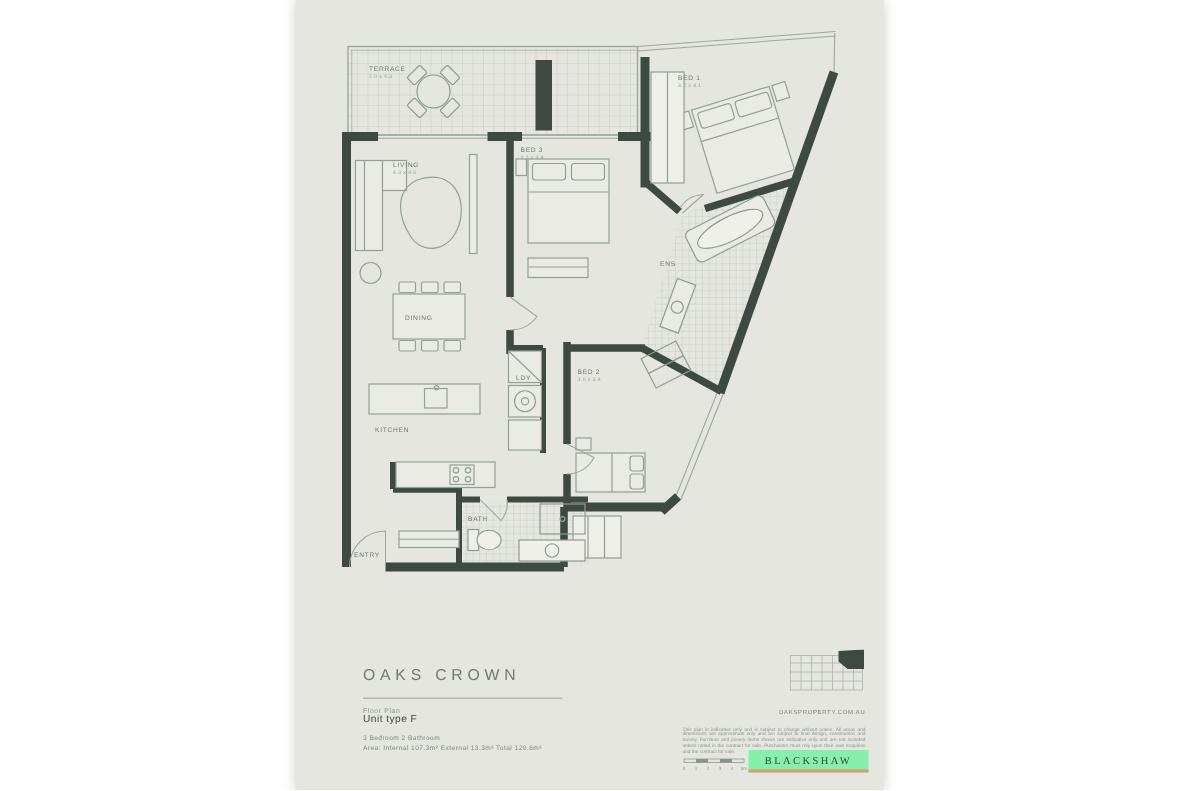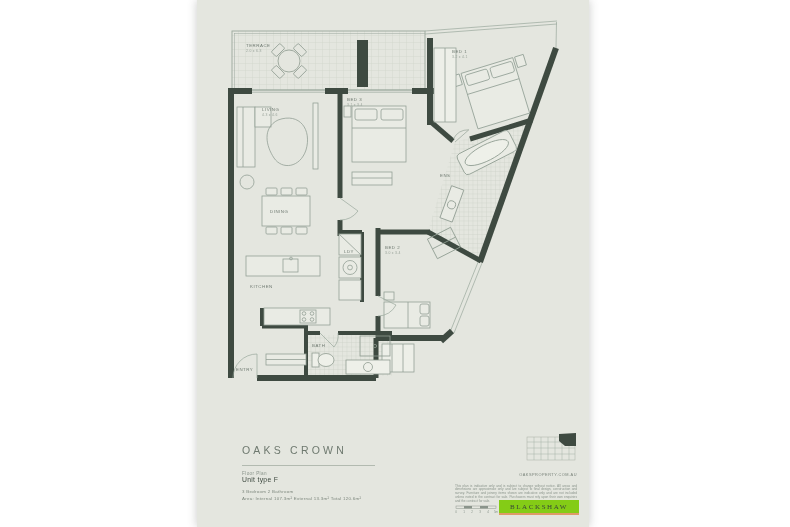--- a/index.html
+++ b/index.html
@@ -13,21 +13,21 @@
   .tb-rule{position:absolute;left:45px;top:465px;width:133px;height:1px;background:#b2bab0;}
   .tb-sheet{left:45px;top:470.5px;font-size:4.6px;color:#8a948b;letter-spacing:.4px;}
   .tb-unit{left:45px;top:476px;font-size:6.8px;color:#3f4a41;letter-spacing:.3px;}
   .tb-config{left:45px;top:489px;font-size:4.4px;color:#7d877d;letter-spacing:.3px;}
   .tb-areas{left:45px;top:495.5px;font-size:4.4px;color:#7d877d;letter-spacing:.3px;}
   .tb-web{left:258px;top:472px;width:122px;text-align:right;font-size:3.9px;color:#79837a;letter-spacing:.5px;}
   .tb-disc{left:258px;top:484.5px;width:122px;font-size:3.2px;line-height:3.9px;color:#8b958c;
            text-align:justify;}
   .keyplan{position:absolute;left:328px;top:433px;}
   .scalebar{position:absolute;left:258px;top:504px;}
-  .logo{position:absolute;left:302px;top:500px;width:80px;height:13px;background:#84cc16;
+  .logo{position:absolute;left:302px;top:500px;width:80px;height:13px;background:#86efac;
         border-bottom:2px solid #de9a68;display:flex;align-items:center;justify-content:center;
         font-family:"Liberation Serif",serif;font-size:7px;letter-spacing:1.6px;color:#39443b;}
 </style>
 </head>
 <body>
 
 <div class="canvas">
   <div class="page">
 
     <svg class="plan-svg" width="392" height="527" viewBox="197 0 392 527">

